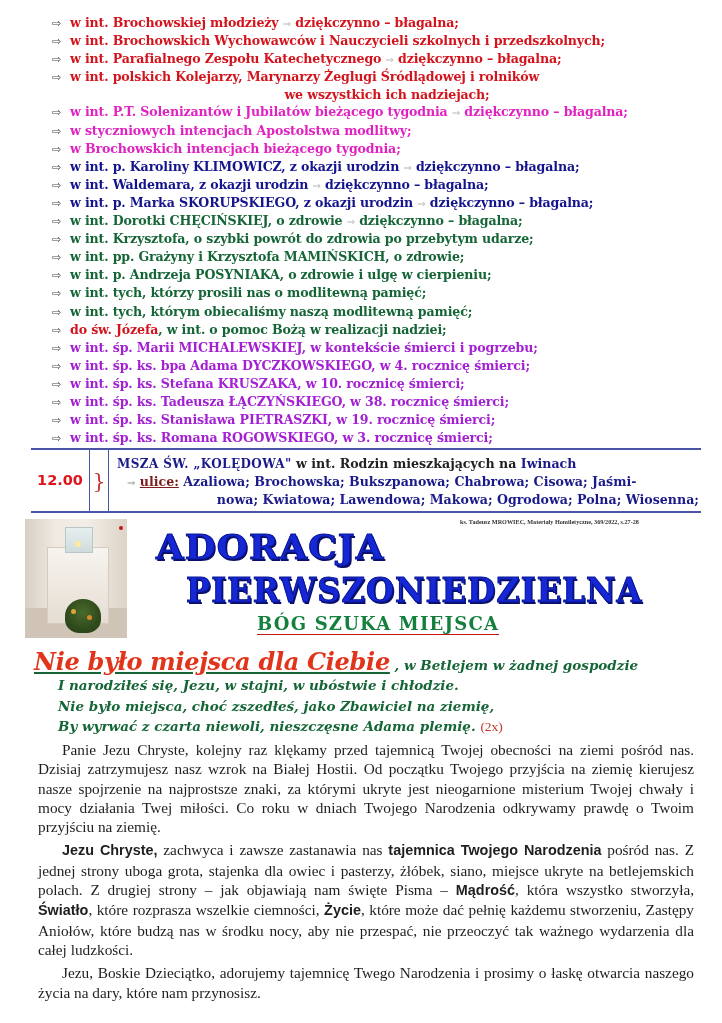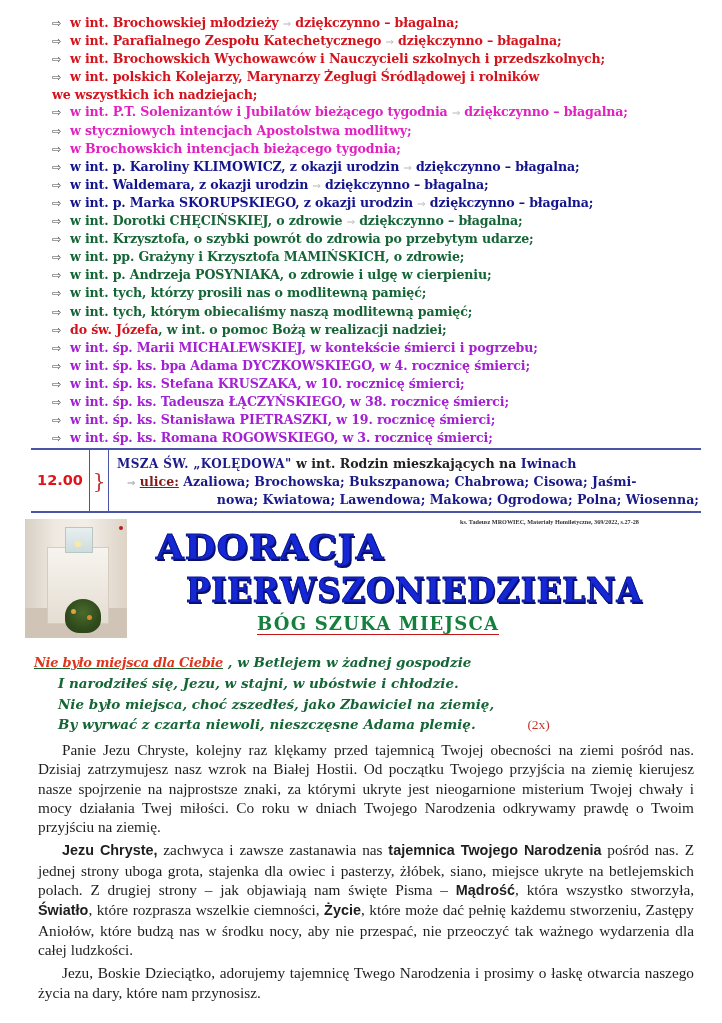--- a/index.html
+++ b/index.html
@@ -3,21 +3,21 @@
 <meta charset="utf-8">
 <style>
   html, body { margin: 0; padding: 0; background: #ffffff; }
   body { width: 722px; height: 1023px; position: relative; overflow: hidden;
          font-family: "DejaVu Serif", serif; }
   .intentions { position: absolute; left: 52px; top: 14px; width: 670px; }
   .int-line { font-family: "DejaVu Serif", serif; font-weight: bold; font-size: 12.6px;
               line-height: 17.1px; white-space: nowrap; letter-spacing: -0.15px; }
   .int-line .arrow { display: inline-block; width: 18px; color: #444; font-weight: normal; font-size: 11px; font-family: "DejaVu Sans", sans-serif; }
   .int-line .dimarrow { color: #b9b9b9; font-weight: normal; font-size: 10px; font-family: "DejaVu Sans", sans-serif; }
-  .int-line.cont { text-align: left; }
+  .int-line.cont { text-align: center; }
   .c-red { color: #d3141d; }
   .c-magenta { color: #e022c0; }
   .c-navy { color: #14148c; }
   .c-green { color: #156536; }
   .c-purple { color: #a421d3; }
 
   .mass { position: absolute; left: 31px; top: 448px; width: 670px; height: 61px;
           border-top: 2px solid #4a55a8; border-bottom: 2px solid #4a55a8; }
   .mass .hour { position: absolute; left: 0; top: 0; width: 58px; height: 59px;
                 display: flex; align-items: center; justify-content: center;
@@ -51,36 +51,36 @@
               font-size: 34px; letter-spacing: 1px; transform: scaleX(1.05); transform-origin: left;
               text-shadow: 1.5px 1.5px 0 #0a0f6a, -0.5px -0.5px 0 #6a78ff; -webkit-text-stroke: 1px #0a1790; }
   .pierw { position: absolute; left: 186px; top: 570px; font-family: "DejaVu Serif", serif; font-weight: 900; color: #1627d6;
               font-size: 34px; letter-spacing: 1px; transform: scaleX(0.95); transform-origin: left;
               text-shadow: 1.5px 1.5px 0 #0a0f6a, -0.5px -0.5px 0 #6a78ff; -webkit-text-stroke: 1px #0a1790; }
   .subtitle { position: absolute; left: 257px; top: 614px; font-family: "DejaVu Serif", serif; font-weight: bold; color: #15803d;
               font-size: 18px; letter-spacing: 1.2px; border-bottom: 1.5px solid #c41414; line-height: 20px; }
 
   .hymn { position: absolute; left: 34px; top: 652px; width: 680px; color: #156536; font-style: italic; font-weight: bold;
           font-family: "DejaVu Serif", serif; font-size: 13.5px; line-height: 20.3px; }
-  .hymn .big { color: #e0341b; font-size: 13px; text-decoration: underline; text-decoration-color: #156536; letter-spacing: -0.3px; }
+  .hymn .big { color: #e0341b; font-size: 24px; text-decoration: underline; text-decoration-color: #156536; letter-spacing: -0.3px; }
   .hymn .indent { padding-left: 24px; }
-  .hymn .rep { color: #c0392b; font-style: normal; font-weight: normal; font-family: "Liberation Serif", serif; margin-left: 47px; }
+  .hymn .rep { color: #c0392b; font-style: normal; font-weight: normal; font-family: "Liberation Serif", serif; }
 
   .prose { position: absolute; left: 34px; top: 736px; width: 664px; font-family: "Liberation Serif", serif;
            font-size: 15.3px; line-height: 19.3px; color: #1e1e1e; text-align: justify; }
   .prose p { margin: 4px; text-indent: 24px; }
   .prose b { font-family: "Liberation Sans", sans-serif; font-weight: bold; font-size: 14.4px; }
 </style>
 </head>
 <body>
 
 <div class="intentions" id="intentions">
     <div class="int-line c-red"><span class="arrow">⇨</span><span>w int. Brochowskiej młodzieży</span> <span class="dimarrow">⇒</span> <span>dziękczynno – błagalna;</span></div>
+    <div class="int-line c-red"><span class="arrow">⇨</span><span>w int. Brochowskich Wychowawców i Nauczycieli szkolnych i przedszkolnych;</span></div>
     <div class="int-line c-red"><span class="arrow">⇨</span><span>w int. Parafialnego Zespołu Katechetycznego</span> <span class="dimarrow">⇒</span> <span>dziękczynno – błagalna;</span></div>
-    <div class="int-line c-red"><span class="arrow">⇨</span><span>w int. Brochowskich Wychowawców i Nauczycieli szkolnych i przedszkolnych;</span></div>
     <div class="int-line c-red"><span class="arrow">⇨</span><span>w int. polskich Kolejarzy, Marynarzy Żeglugi Śródlądowej i rolników</span></div>
     <div class="int-line cont c-red">we wszystkich ich nadziejach;</div>
     <div class="int-line c-magenta"><span class="arrow">⇨</span><span>w int. P.T. Solenizantów i Jubilatów bieżącego tygodnia</span> <span class="dimarrow">⇒</span> <span>dziękczynno – błagalna;</span></div>
     <div class="int-line c-magenta"><span class="arrow">⇨</span><span>w styczniowych intencjach Apostolstwa modlitwy;</span></div>
     <div class="int-line c-magenta"><span class="arrow">⇨</span><span>w Brochowskich intencjach bieżącego tygodnia;</span></div>
     <div class="int-line c-navy"><span class="arrow">⇨</span><span>w int. p. Karoliny KLIMOWICZ, z okazji urodzin</span> <span class="dimarrow">⇒</span> <span>dziękczynno – błagalna;</span></div>
     <div class="int-line c-navy"><span class="arrow">⇨</span><span>w int. Waldemara, z okazji urodzin</span> <span class="dimarrow">⇒</span> <span>dziękczynno – błagalna;</span></div>
     <div class="int-line c-navy"><span class="arrow">⇨</span><span>w int. p. Marka SKORUPSKIEGO, z okazji urodzin</span> <span class="dimarrow">⇒</span> <span>dziękczynno – błagalna;</span></div>
     <div class="int-line c-green"><span class="arrow">⇨</span><span>w int. Dorotki CHĘCIŃSKIEJ, o zdrowie</span> <span class="dimarrow">⇒</span> <span>dziękczynno – błagalna;</span></div>
     <div class="int-line c-green"><span class="arrow">⇨</span><span>w int. Krzysztofa, o szybki powrót do zdrowia po przebytym udarze;</span></div>

